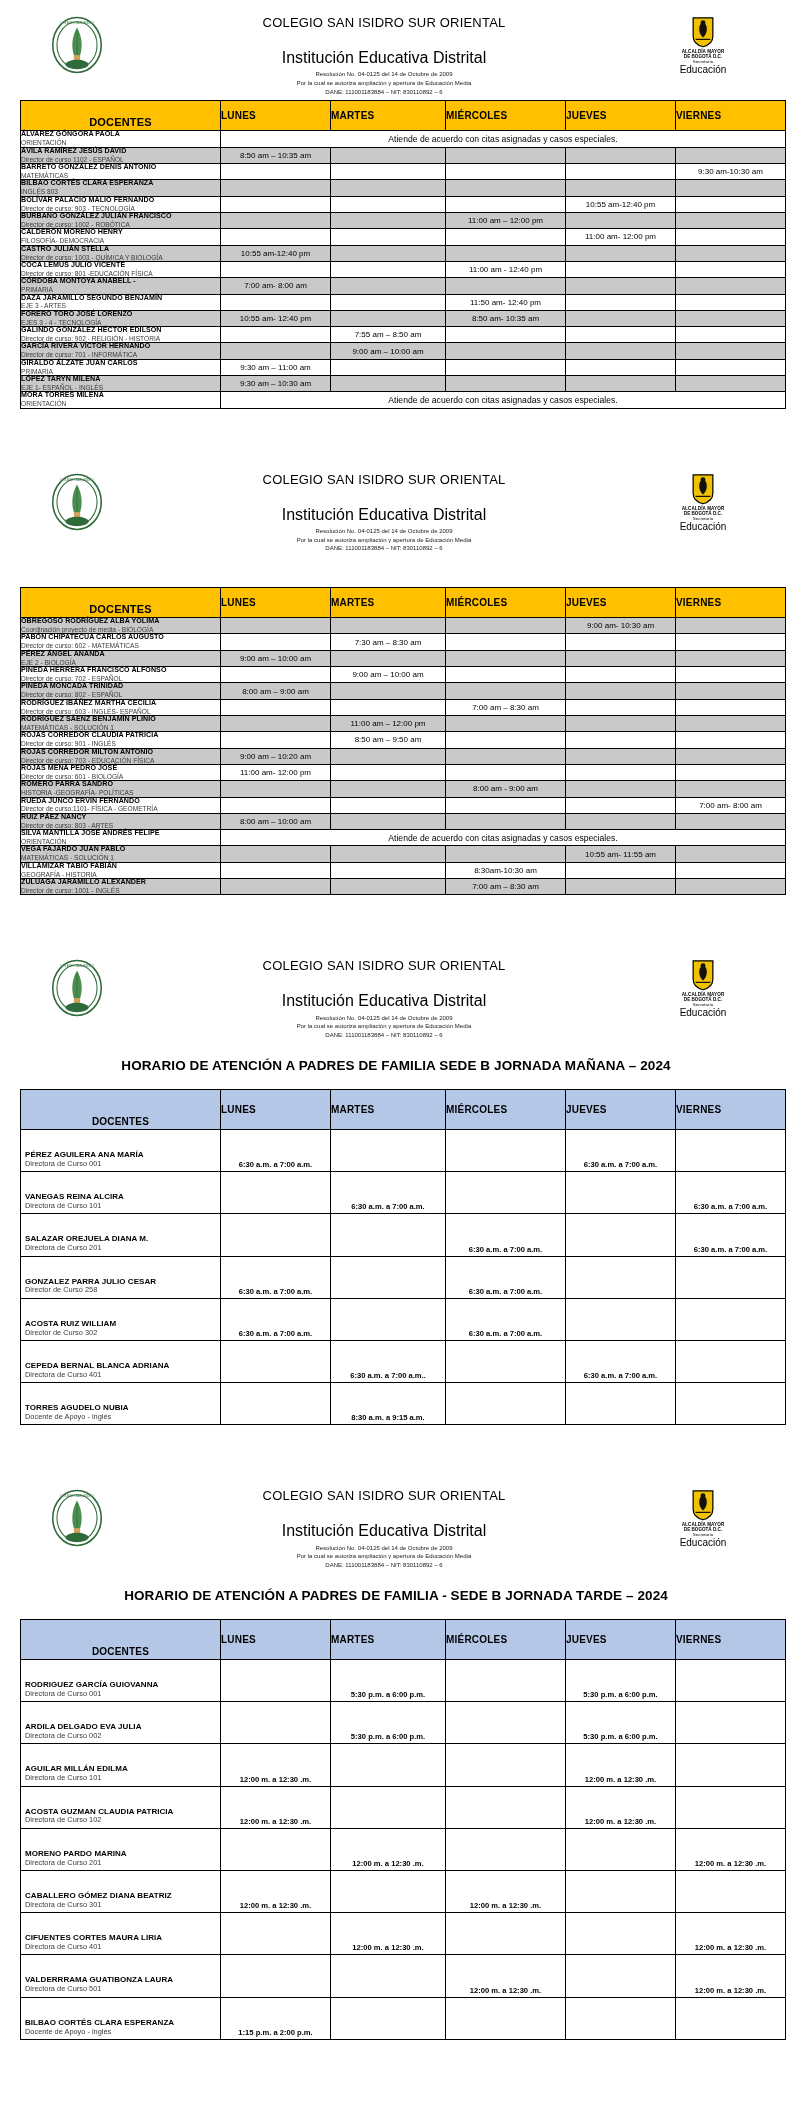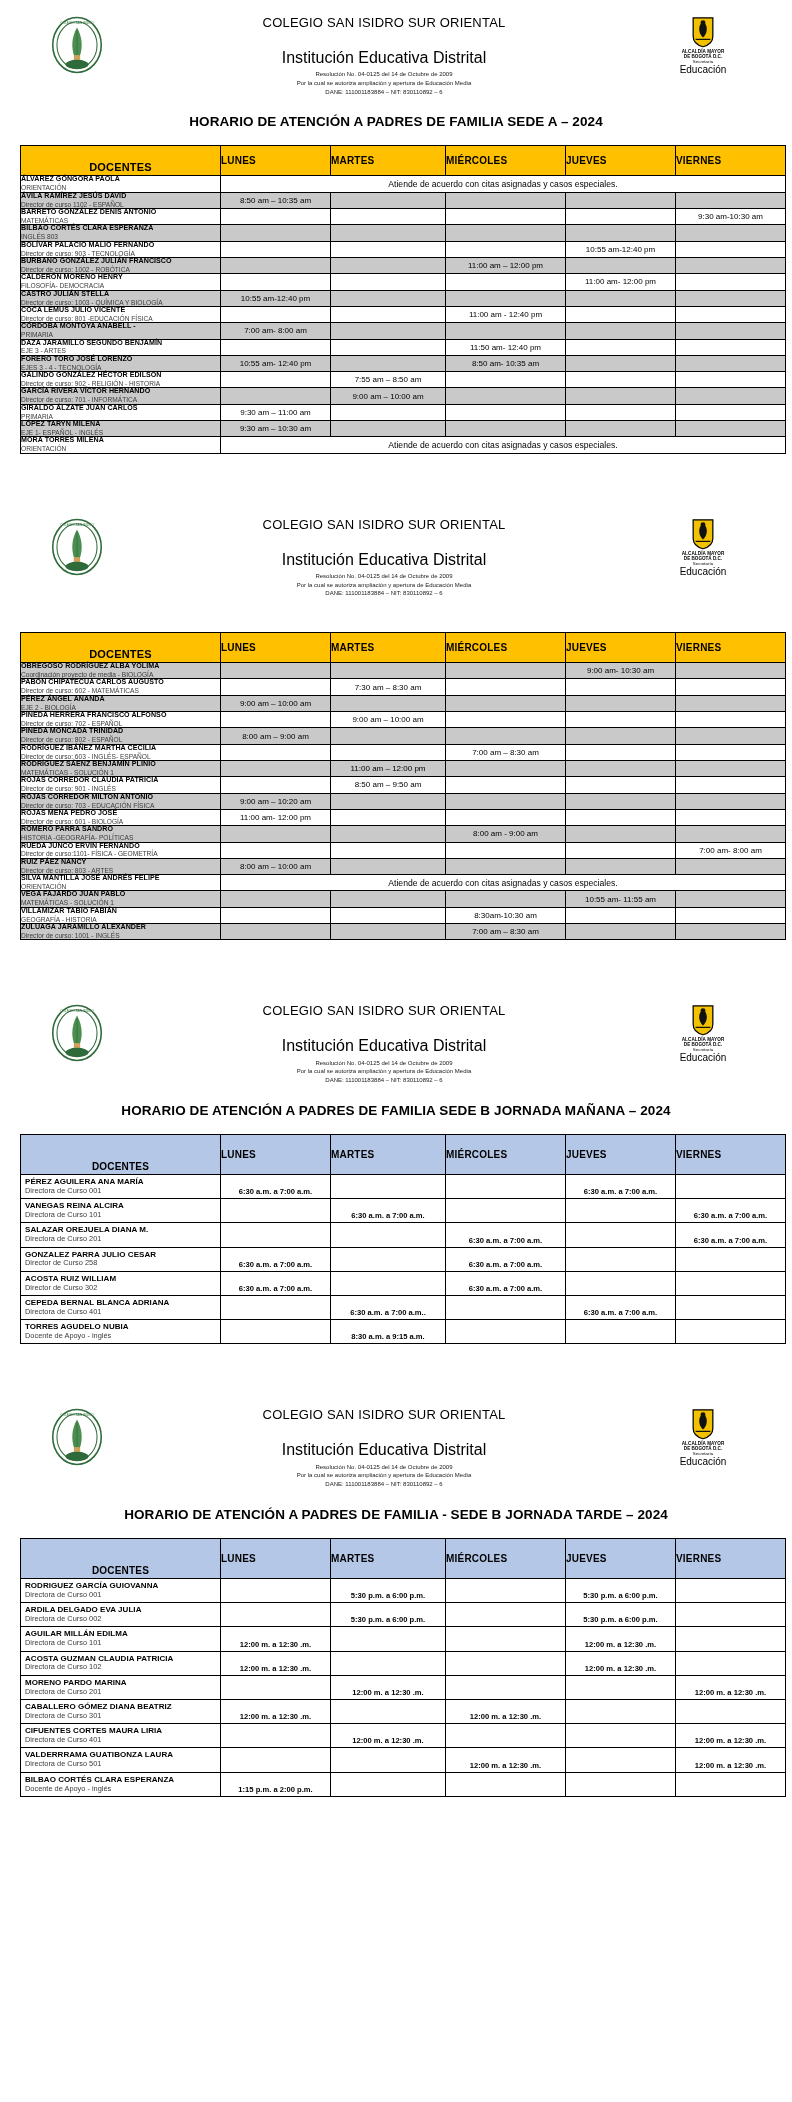--- a/index.html
+++ b/index.html
@@ -82,21 +82,21 @@
     padding-bottom: 1px;
   }
   td.note {
     text-align: center;
     font-size: 8.6px;
     vertical-align: middle;
   }
   tr.shaded td { background: #C9C9C9; }
 
   
-  table.sched.blue td.name { padding: 3px 3px 3px 4px; }
+  table.sched.blue td.name { padding: 21px 3px 3px 4px; }
   table.sched.blue td.name .n1 { font-size: 8px; }
   table.sched.blue td.name .n2 { font-size: 7.4px; }
   table.sched.blue td.slot { font-size: 7.6px; font-weight: bold; vertical-align: bottom; padding-bottom: 2px; }
   table.sched.blue thead th { font-size: 10px; height: 40px; }
 
   .spacer-lg { height: 44px; }
   .spacer-md { height: 30px; }
 </style>
 </head>
 <body>
@@ -128,21 +128,20 @@
             <path d="M20 9 C15 12 13 18 14 24 C15 30 18 33 20 35 C22 33 25 30 26 24 C27 18 25 12 20 9 Z" fill="#111"></path>
             <circle cx="20" cy="11" r="4" fill="#111"></circle>
             <path d="M8 38 H32" stroke="#111" stroke-width="2"></path>
           </svg>
           <div class="alc-l1">ALCALDÍA MAYOR</div>
           <div class="alc-l2">DE BOGOTÁ D.C.</div>
           <div class="alc-l3">Secretaría</div>
           <div class="alc-l4">Educación</div>
         </div>
       </div>
-      <div class="doc-title">HORARIO DE ATENCIÓN A PADRES DE FAMILIA SEDE A – 2024</div>
       <table class="sched">
         <colgroup>
           <col style="width:200px">
           <col style="width:110px">
           <col style="width:115px">
           <col style="width:120px">
           <col style="width:110px">
           <col style="width:110px">
         </colgroup>
         <thead>

